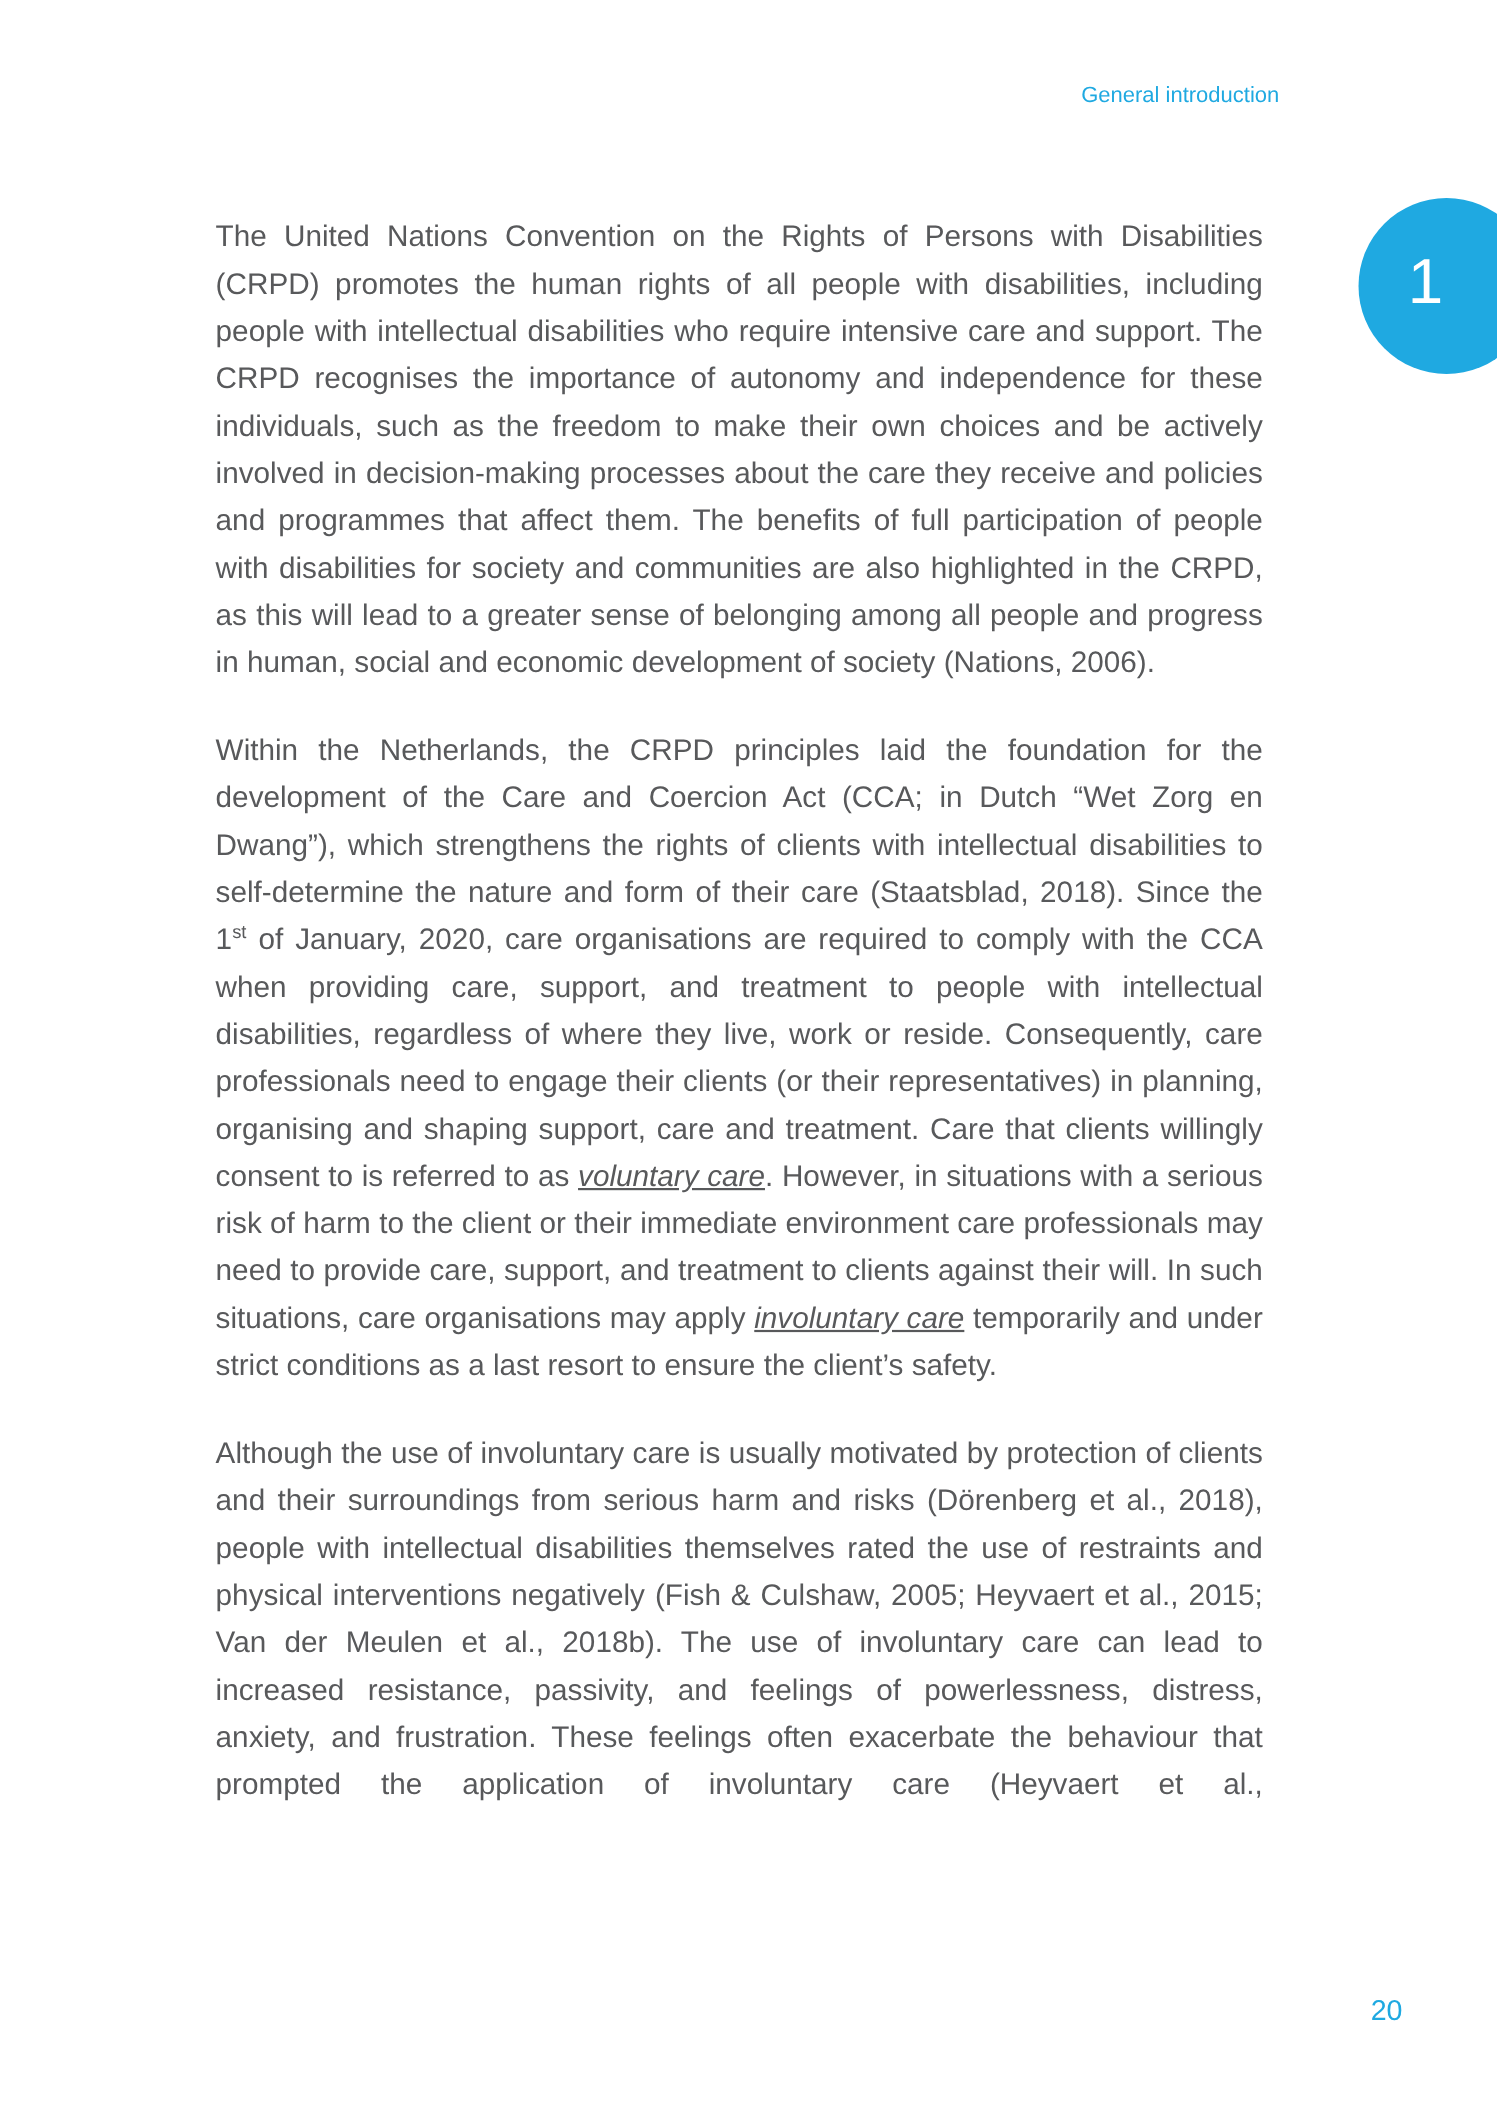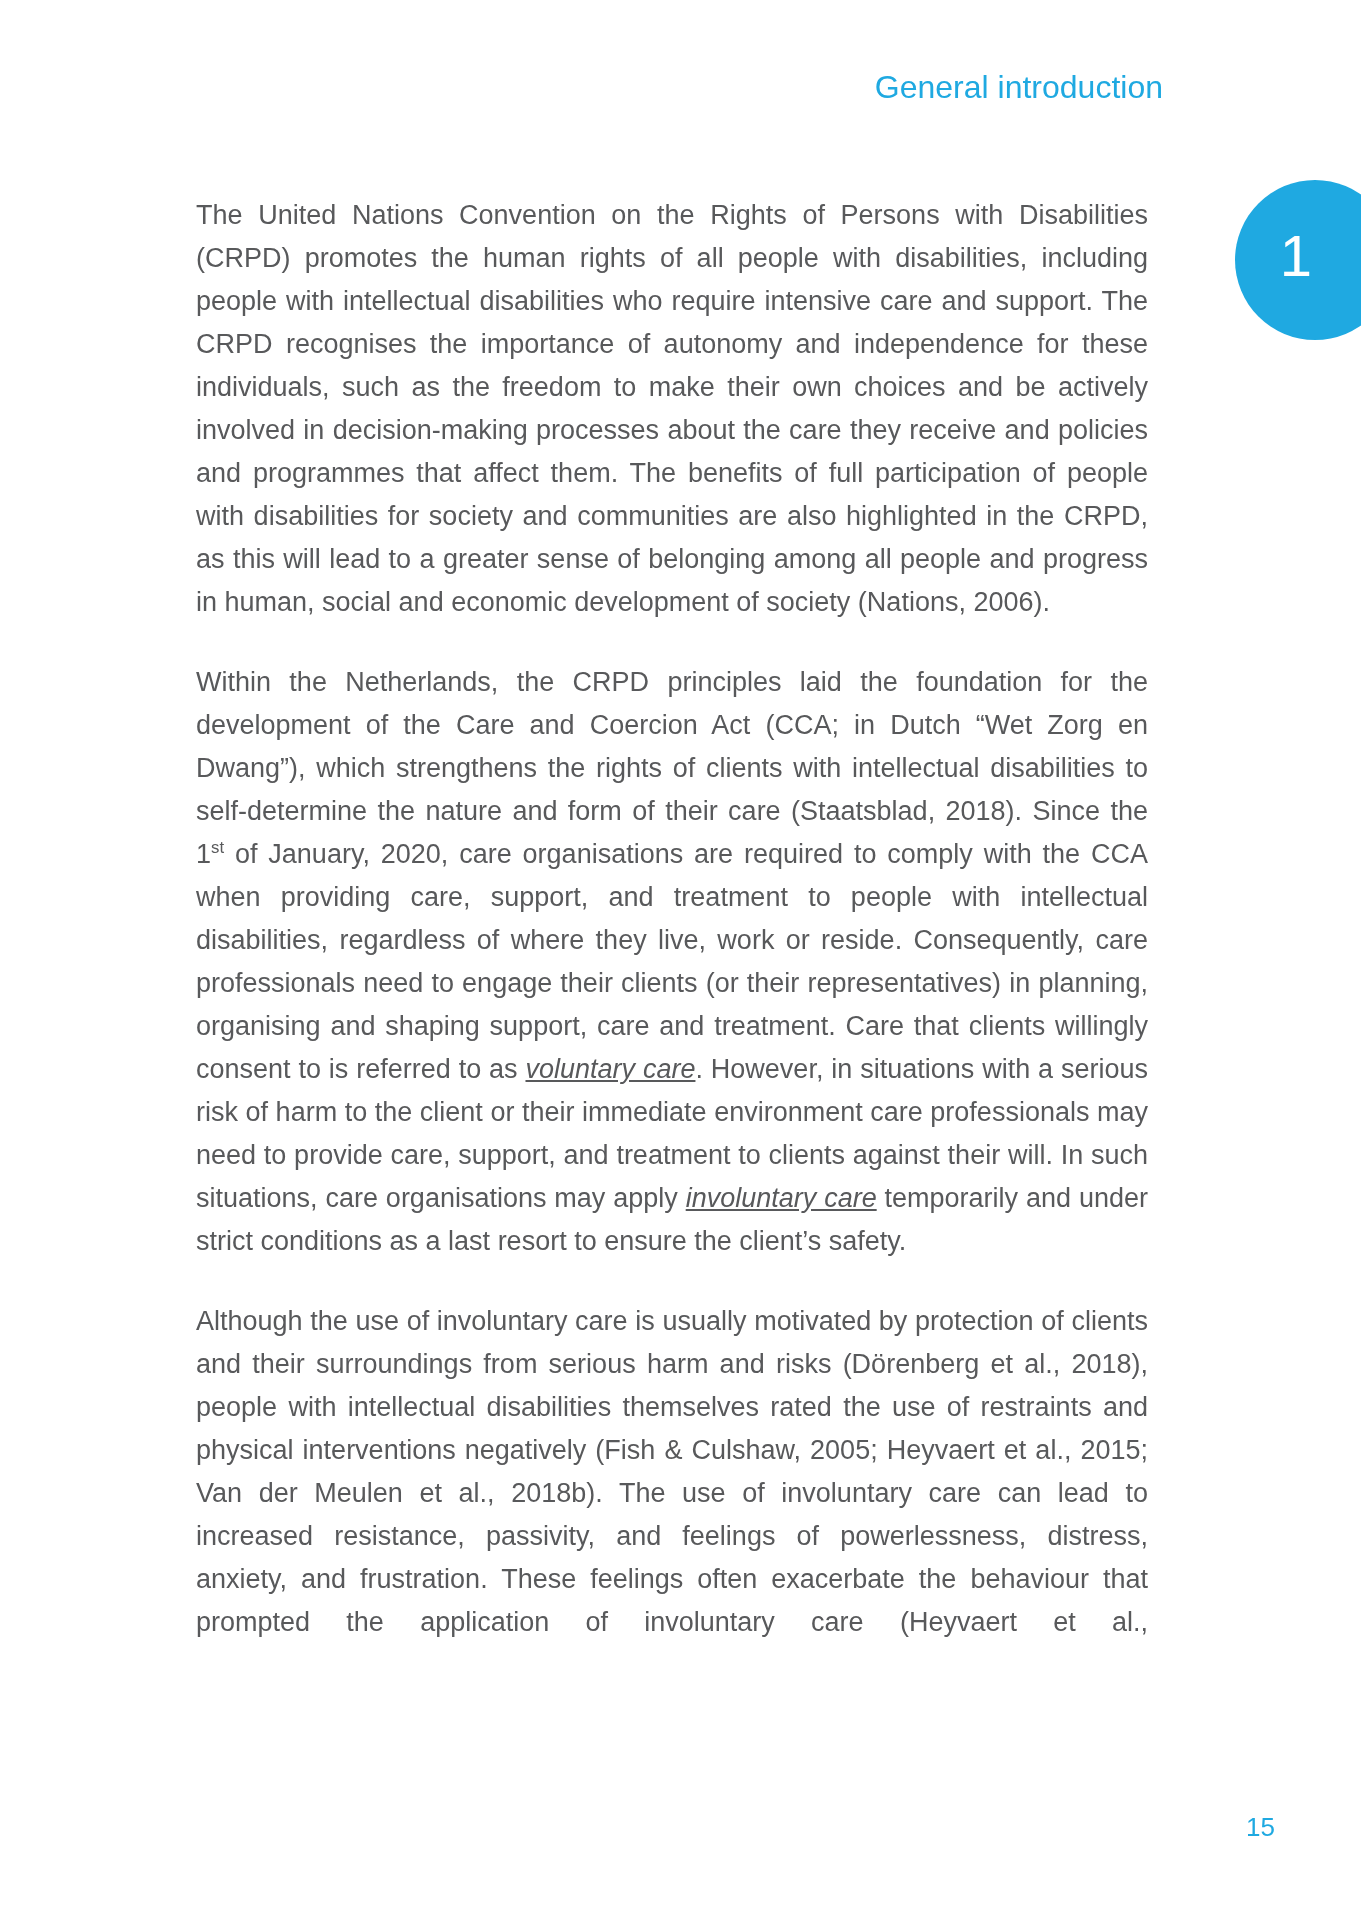--- a/index.html
+++ b/index.html
@@ -12,21 +12,21 @@
     width:1361px;height:1920px;
     background:var(--bg);
     position:relative;
     overflow:hidden;
     font-family:"Liberation Sans", sans-serif;
     color:var(--body-text);
   }
   .running-header{
     position:absolute;
     top:72px;right:198px;
-    font-size:32px;
+    font-size:20px;
     line-height:30px;
     color:var(--accent);
     white-space:nowrap;
   }
   .chapter-tab{
     position:absolute;
     top:180px;left:1235px;
     width:160px;height:160px;
     border-radius:50%;
     background:var(--accent);
@@ -78,13 +78,13 @@
 <div class="chapter-tab">
   <span>1</span>
 </div>
 
 <div class="body-text">
     <p><span>The United Nations Convention on the Rights of Persons with Disabilities (CRPD) promotes the human rights of all people with disabilities, including people with intellectual disabilities who require intensive care and support. The CRPD recognises the importance of autonomy and independence for these individuals, such as the freedom to make their own choices and be actively involved in decision-making processes about the care they receive and policies and programmes that affect them. The benefits of full participation of people with disabilities for society and communities are also highlighted in the CRPD, as this will lead to a greater sense of belonging among all people and progress in human, social and economic development of society (Nations, 2006).</span></p>
     <p><span>Within the Netherlands, the CRPD principles laid the foundation for the development of the Care and Coercion Act (CCA; in Dutch “Wet Zorg en Dwang”), which strengthens the rights of clients with intellectual disabilities to self-determine the nature and form of their care (Staatsblad, 2018). Since the 1</span><sup>st</sup><span> of January, 2020, care organisations are required to comply with the CCA when providing care, support, and treatment to people with intellectual disabilities, regardless of where they live, work or reside. Consequently, care professionals need to engage their clients (or their representatives) in planning, organising and shaping support, care and treatment. Care that clients willingly consent to is referred to as </span><em>voluntary care</em><span>. However, in situations with a serious risk of harm to the client or their immediate environment care professionals may need to provide care, support, and treatment to clients against their will. In such situations, care organisations may apply </span><em>involuntary care</em><span> temporarily and under strict conditions as a last resort to ensure the client’s safety.</span></p>
     <p class="continues"><span>Although the use of involuntary care is usually motivated by protection of clients and their surroundings from serious harm and risks (Dörenberg et al., 2018), people with intellectual disabilities themselves rated the use of restraints and physical interventions negatively (Fish &amp; Culshaw, 2005; Heyvaert et al., 2015; Van der Meulen et al., 2018b). The use of involuntary care can lead to increased resistance, passivity, and feelings of powerlessness, distress, anxiety, and frustration. These feelings often exacerbate the behaviour that prompted the application of involuntary care (Heyvaert et al.,</span></p>
   </div>
 
-<div class="page-number">15</div>
+<div class="page-number">20</div>
 
 </body></html>

